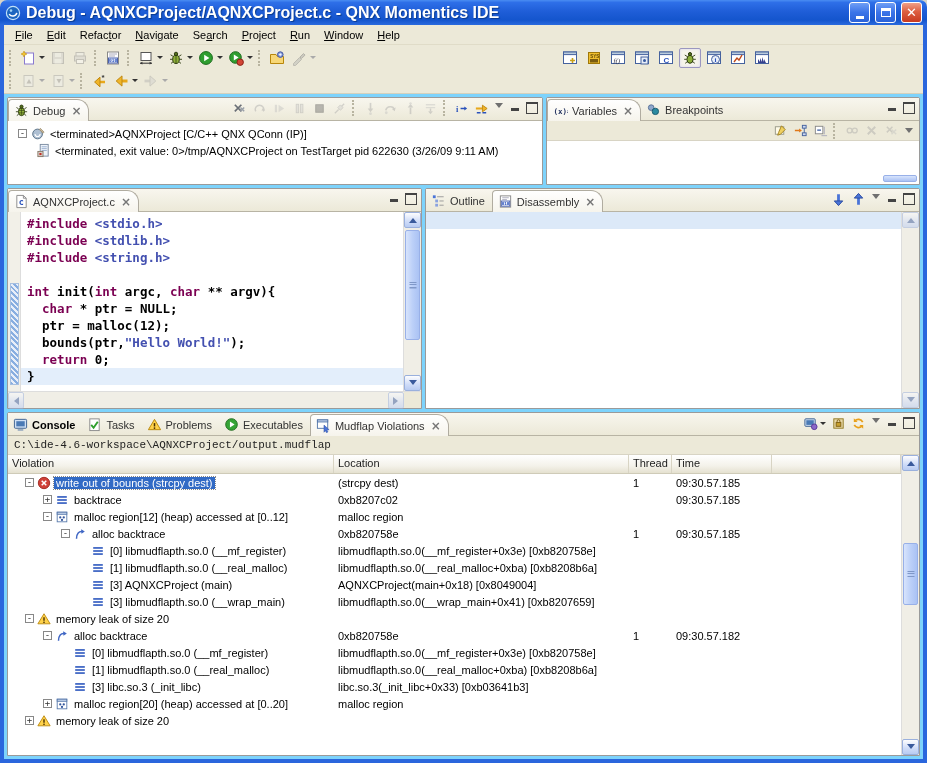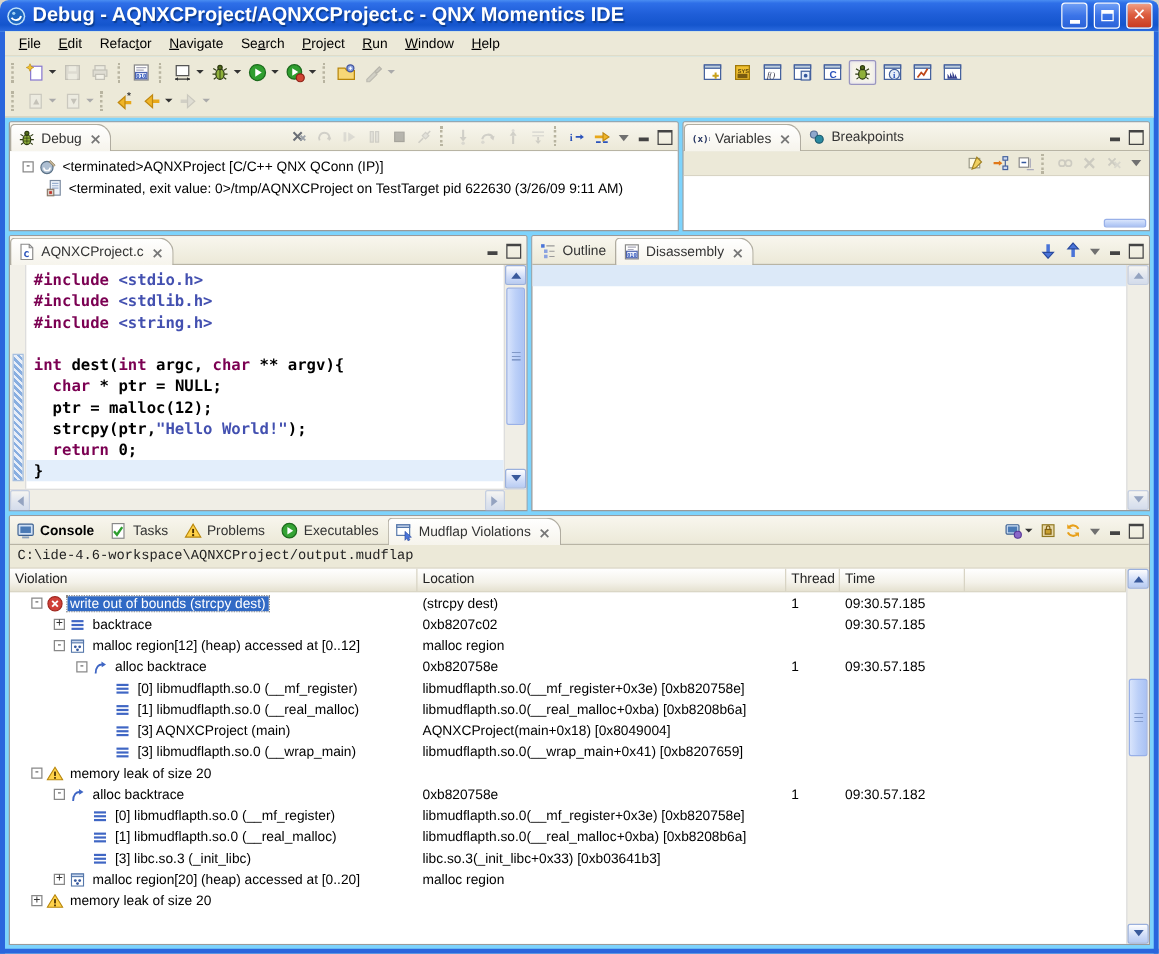--- a/index.html
+++ b/index.html
@@ -34,21 +34,21 @@
   .tbico.pressed{border:1px solid #9a96c0;background:#f6f4ea;box-shadow:inset 0 0 3px #d8d4ee;}
   .dd{width:0;height:0;border-left:3px solid transparent;border-right:3px solid transparent;border-top:3px solid #333;margin:0 2px 0 0;}
   .dd.dis{border-top-color:#aaa;}
   .persp{margin-left:auto;margin-right:148px;display:flex;align-items:center;gap:2px;}
   
   .workspace{flex:1;padding:3px;display:flex;flex-direction:column;gap:3px;min-height:0;}
   .wsrow{display:flex;gap:3px;min-height:0;}
   .row-top{flex:0 0 88px;}
   .row-mid{flex:0 0 221px;}
   .view{border:1px solid #9a9a9a;background:#fff;display:flex;flex-direction:column;min-width:0;min-height:0;border-radius:2px 2px 0 0;}
-  .viewhdr{flex:0 0 22px;display:flex;align-items:flex-end;background:linear-gradient(#f8f6ee,#ece9d8);
+  .viewhdr{flex:0 0 22px;display:flex;align-items:center;background:linear-gradient(#f8f6ee,#ece9d8);
     border-bottom:1px solid #b8b4a4;padding:0 2px 0 0;}
   .tabs{display:flex;align-items:flex-end;height:22px;}
   .tab{height:21px;display:flex;align-items:center;gap:4px;padding:0 7px 0 5px;border-radius:4px 12px 0 0;
     color:#333;white-space:nowrap;}
   .tab svg{width:15px;height:15px;}
   .tab.sel{background:linear-gradient(#ffffff,#f6f4ec);border:1px solid #b0aca0;border-bottom:none;position:relative;top:1px;height:22px;}
   .tab.bold{font-weight:bold;color:#000;}
   .tabclose{color:#777;font-weight:bold;font-size:12px;line-height:1;margin-left:2px;font-family:"DejaVu Sans",sans-serif;}
   .hdrsp{flex:1;}
   .vico{width:20px;height:18px;display:flex;align-items:center;justify-content:center;}
@@ -658,24 +658,24 @@
           </div>
           <div class="ed-body">
             <div class="ed-ruler">
               <div class="ed-hatch"></div>
             </div>
             <div class="ed-code" id="ed-code">
                 <div class="ed-line"><span class="tok-dir">#include </span><span class="tok-str">&lt;stdio.h&gt;</span></div>
                 <div class="ed-line"><span class="tok-dir">#include </span><span class="tok-str">&lt;stdlib.h&gt;</span></div>
                 <div class="ed-line"><span class="tok-dir">#include </span><span class="tok-str">&lt;string.h&gt;</span></div>
                 <div class="ed-line">&nbsp;</div>
-                <div class="ed-line"><span class="tok-kw">int</span><span class="tok-pl"> dest(</span><span class="tok-kw">int</span><span class="tok-pl"> argc, </span><span class="tok-kw">char</span><span class="tok-pl"> ** argv)</span><span class="tok-pl">{</span></div>
+                <div class="ed-line"><span class="tok-kw">int</span><span class="tok-pl"> init(</span><span class="tok-kw">int</span><span class="tok-pl"> argc, </span><span class="tok-kw">char</span><span class="tok-pl"> ** argv)</span><span class="tok-pl">{</span></div>
                 <div class="ed-line"><span class="tok-pl">  </span><span class="tok-kw">char</span><span class="tok-pl"> * ptr = NULL;</span></div>
                 <div class="ed-line"><span class="tok-pl">  ptr = malloc(12);</span></div>
-                <div class="ed-line"><span class="tok-pl">  strcpy(ptr,</span><span class="tok-str">"Hello World!"</span><span class="tok-pl">);</span></div>
+                <div class="ed-line"><span class="tok-pl">  bounds(ptr,</span><span class="tok-str">"Hello World!"</span><span class="tok-pl">);</span></div>
                 <div class="ed-line"><span class="tok-pl">  </span><span class="tok-kw">return</span><span class="tok-pl"> 0;</span></div>
                 <div class="ed-line hl"><span class="tok-pl">}</span></div>
               </div>
             <div class="sbv">
               <div class="sbbtn">
                   <span class="arr up"></span>
                 </div>
               <div class="sbtrack">
                   <div class="sbthumb" style="top:2px;height:110px;">
                     <span class="sbgrip"></span>

